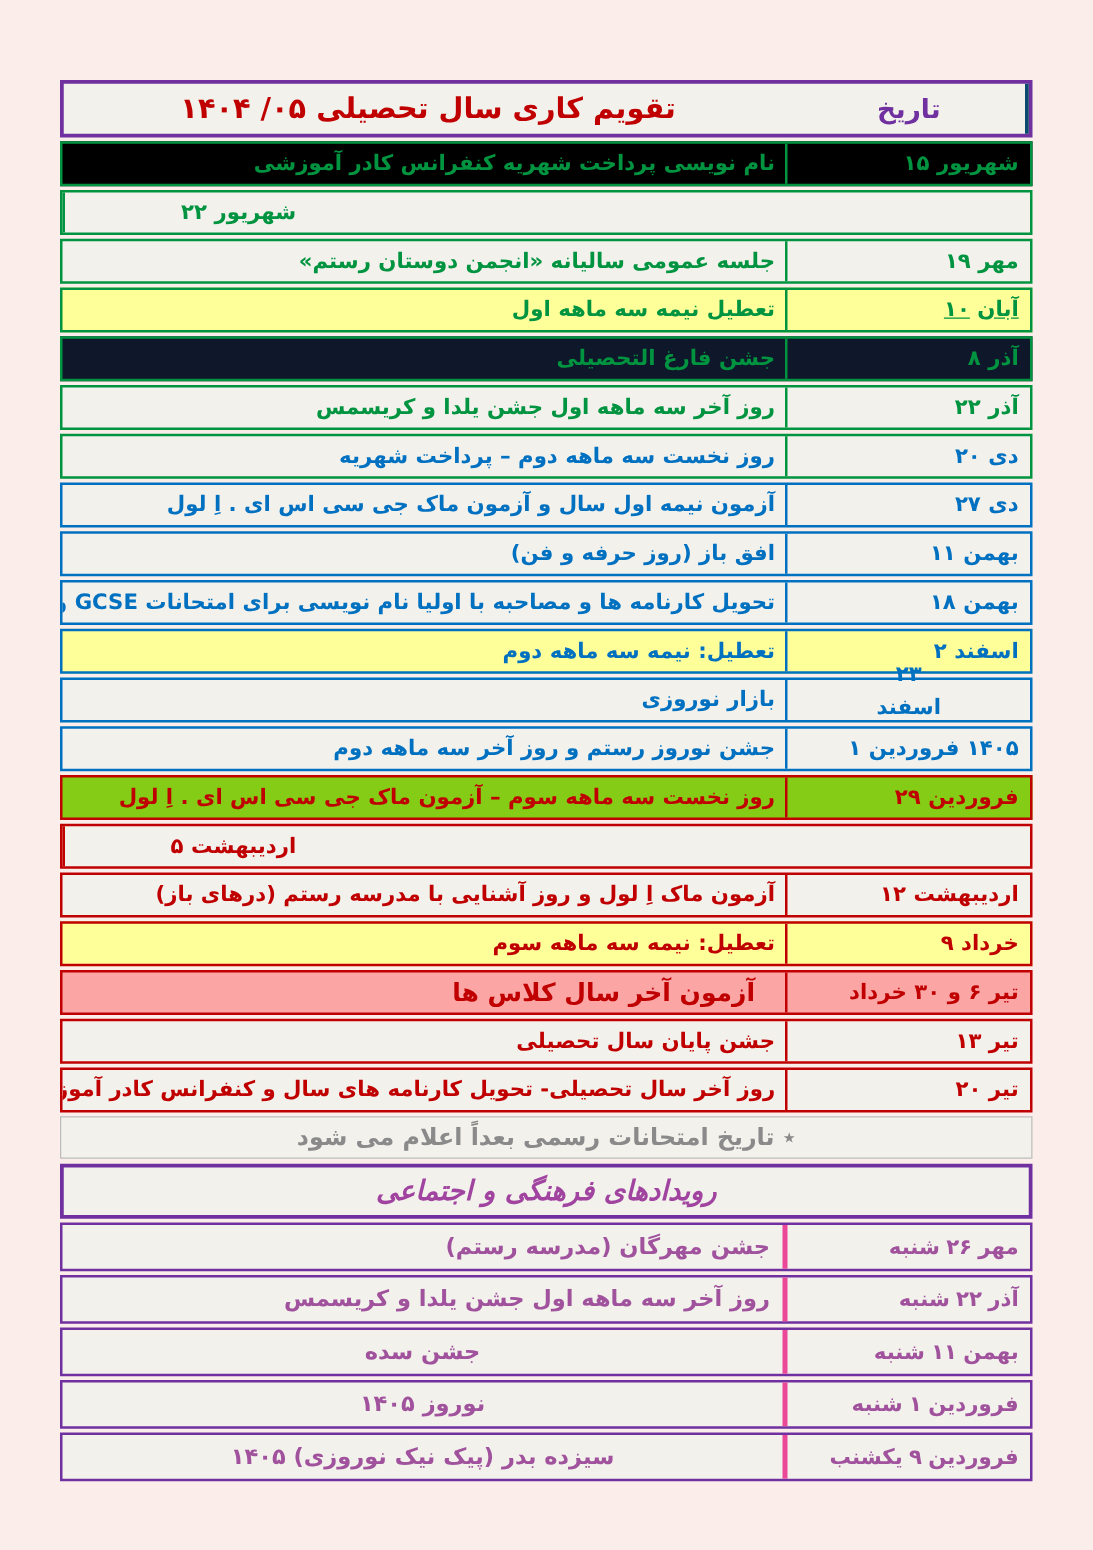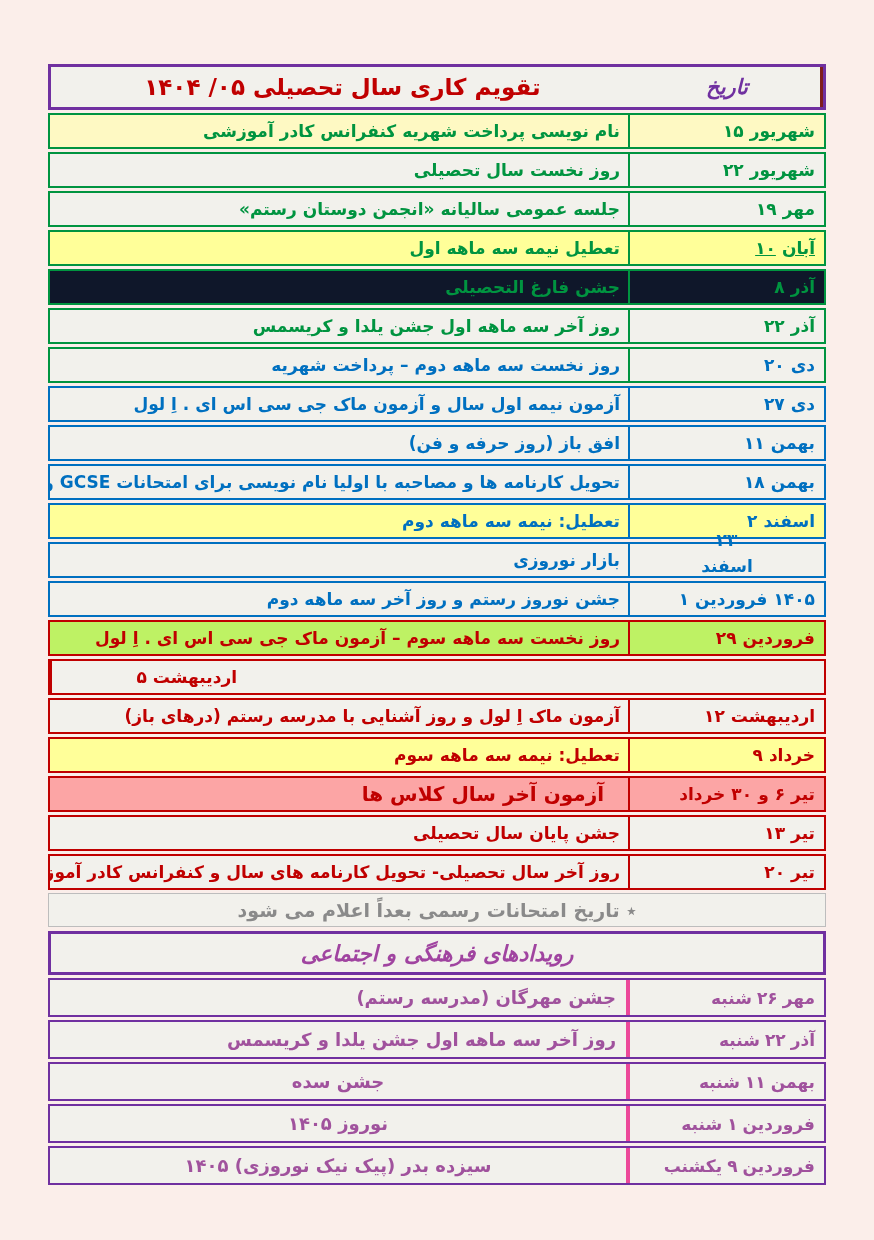--- a/index.html
+++ b/index.html
@@ -21,25 +21,24 @@
     height:40px;
     margin-bottom:3px;
   }
   .hdr-title{
     flex:1;display:flex;align-items:center;justify-content:center;
     direction:rtl;
     font-size:23px;color:#c00000;
     letter-spacing:0.5px;
   }
   .hdr-datecol{
-    width:186px;border-right:3px solid #7f1d1d;
+    width:186px;border-right:3px solid #0c4a6e;
     display:flex;align-items:center;justify-content:center;
     font-size:21px;color:#7030a0;
     order:2;
-    font-style:italic;
   }
   .hdr-title{order:1;}
   
   .cal-row{
     display:flex;align-items:stretch;
     height:32px;
     border-width:2px;border-style:solid;
     background:#f2f1ec;
     margin-bottom:3px;
   }
@@ -95,29 +94,28 @@
 <body>
 
 <div id="doc">
 
   <div class="hdr-row">
     <div class="hdr-title">تقویم کاری سال تحصیلی ۰۵/ ۱۴۰۴</div>
     <div class="hdr-datecol">تاریخ</div>
   </div>
 
   <div id="cal-body">
-      <div class="cal-row" style="border-color: rgb(0, 148, 64); background: #fef9c3;">
+      <div class="cal-row" style="border-color: rgb(0, 148, 64); background: #000000;">
         <div class="event" style="color: rgb(0, 148, 64);">نام نویسی پرداخت شهریه  کنفرانس کادر  آموزشی</div>
         <div class="date" style="color: rgb(0, 148, 64); border-left-color: rgb(0, 148, 64);">
           <span>۱۵</span>
           <span>شهریور</span>
         </div>
       </div>
       <div class="cal-row" style="border-color: rgb(0, 148, 64); background: rgb(242, 241, 236);">
-        <div class="event" style="color: rgb(0, 148, 64);">روز نخست سال تحصیلی</div>
         <div class="date" style="color: rgb(0, 148, 64); border-left-color: rgb(0, 148, 64);">
           <span>۲۲</span>
           <span>شهریور</span>
         </div>
       </div>
       <div class="cal-row" style="border-color: rgb(0, 148, 64); background: rgb(242, 241, 236);">
         <div class="event" style="color: rgb(0, 148, 64);">جلسه عمومی سالیانه  «انجمن دوستان رستم»</div>
         <div class="date" style="color: rgb(0, 148, 64); border-left-color: rgb(0, 148, 64);">
           <span>۱۹</span>
           <span>مهر</span>
@@ -187,21 +185,21 @@
         </div>
       </div>
       <div class="cal-row" style="border-color: rgb(0, 112, 192); background: rgb(242, 241, 236);">
         <div class="event" style="color: rgb(0, 112, 192);">جشن نوروز رستم و روز آخر سه ماهه دوم</div>
         <div class="date" style="color: rgb(0, 112, 192); border-left-color: rgb(0, 112, 192);">
           <span>۱</span>
           <span>فروردین</span>
           <span>۱۴۰۵</span>
         </div>
       </div>
-      <div class="cal-row" style="border-color: rgb(192, 0, 0); background: #bef264;">
+      <div class="cal-row" style="border-color: rgb(192, 0, 0); background: #84cc16;">
         <div class="event" style="color: rgb(192, 0, 0);">روز نخست سه ماهه سوم – آزمون ماک جی سی اس ای . اِ لول</div>
         <div class="date" style="color: rgb(192, 0, 0); border-left-color: rgb(192, 0, 0);">
           <span>۲۹</span>
           <span>فروردین</span>
         </div>
       </div>
       <div class="cal-row" style="border-color: rgb(192, 0, 0); background: rgb(242, 241, 236);">
         <div class="date" style="color: rgb(192, 0, 0); border-left-color: rgb(192, 0, 0);">
           <span>۵</span>
           <span>اردیبهشت</span>

